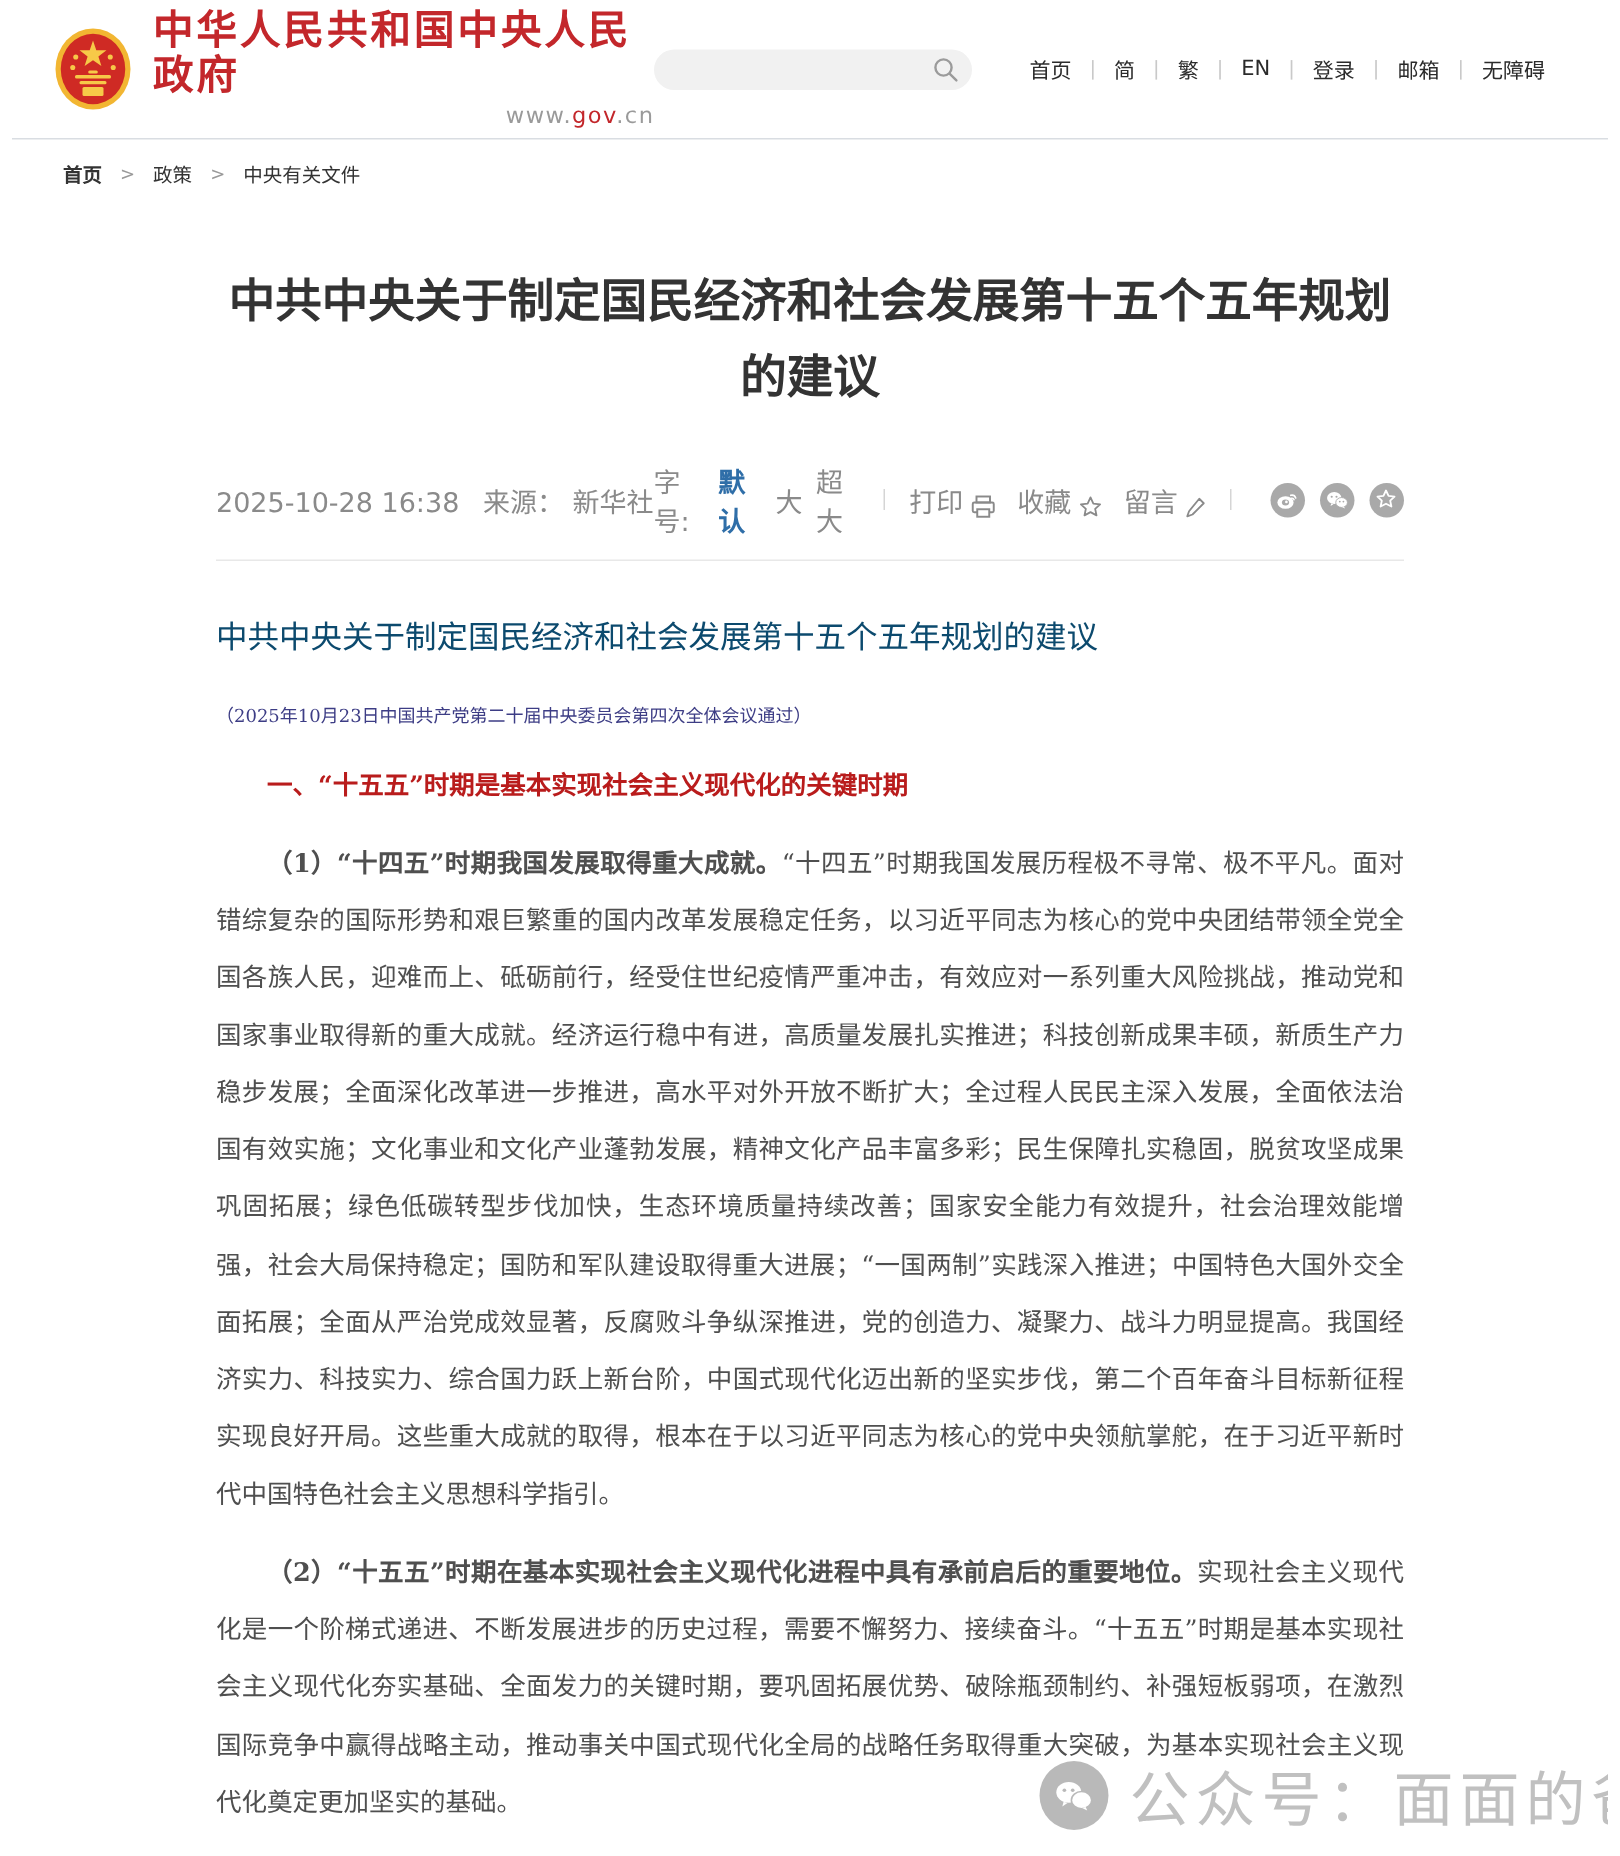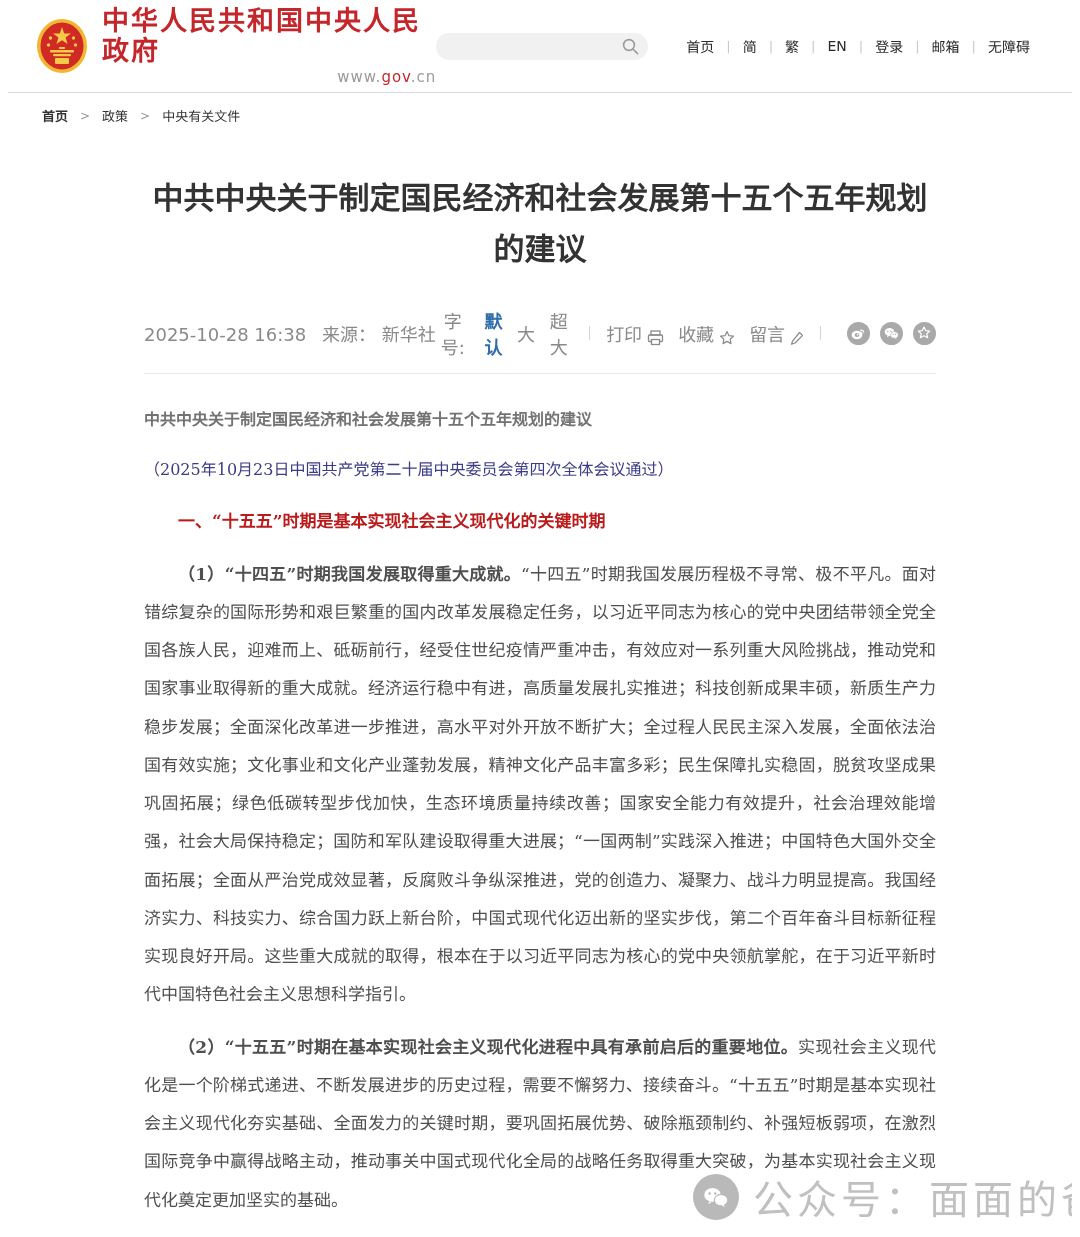--- a/index.html
+++ b/index.html
@@ -24,39 +24,39 @@
   .top-nav .nav-sep { color:#c9c9c9; font-size:13px; }
 
   
   .breadcrumb { display:flex; align-items:center; padding:13px 0 12px 34px; font-size:13px; color:#333; }
   .crumb { cursor:pointer; }
   .crumb.first { font-weight:bold; }
   .crumb-sep { margin:0 12px; color:#999; font-size:12px; }
 
   
   .article { width:792px; margin:0 auto; }
-  .article-title { margin-top:38px; text-align:center; font-size:31px; font-weight:bold; color:#333; line-height:1.65; font-family:Liberation Mono, monospace; }
+  .article-title { margin-top:38px; text-align:center; font-size:31px; font-weight:bold; color:#333; line-height:1.65; font-family:Liberation Sans, sans-serif; }
   .meta-row { display:flex; align-items:center; margin-top:30px; padding-bottom:14px; border-bottom:1px solid #e8e8e8; font-size:18px; color:#8a8a8a; }
   .meta-left { white-space:nowrap; }
   .meta-right { margin-left:auto; display:flex; align-items:center; }
-  .fontsize-group { display:flex; align-items:center;text-align:center; }
+  .fontsize-group { display:flex; align-items:center; }
   .fs-label { color:#8a8a8a; }
   .fs-opt { margin-left:9px; cursor:pointer; color:#8a8a8a; }
   .fs-opt.active { color:#2f6ea8; font-weight:bold; }
   .v-sep { width:1px; height:14px; background:#d5d5d5; margin:0 16px; }
   .tool { display:flex; align-items:flex-end; margin-right:14px; cursor:pointer; color:#8a8a8a; white-space:nowrap; }
   .tool svg { margin-left:5px; }
   .share-group { display:flex; align-items:center; }
   .share-btn { width:23px; height:23px; border-radius:50%; background:#a9a9a9; margin-left:10px; display:flex; align-items:center; justify-content:center; cursor:pointer; }
 
   
   .article-body { margin-top:28px; font-family:"DejaVu Serif","Liberation Serif",serif; font-size:17px; color:#4f4f4f; line-height:2.25; }
   .article-body p { margin:14px 0; text-indent:2em; text-align:justify; }
-  .doc-title { text-align:center; text-indent:0 !important; font-weight:bold; color:#737373; font-size:16px; margin-top:24px !important; }
-  .doc-subtitle { text-align:center; text-indent:0 !important; color:#3d3d85; font-size:16px; margin-top:0 !important; }
+  .doc-title { text-align:center; text-indent:0 !important; font-weight:normal; color:#0c4a6e; font-size:21px; margin-top:24px !important; }
+  .doc-subtitle { text-align:center; text-indent:0 !important; color:#3d3d85; font-size:12px; margin-top:0 !important; }
   .section-heading { font-weight:bold; color:#b91c1c; }
   .para-lead { font-weight:bold; }
 
   
   .watermark { position:absolute; top:1168px; left:685px; display:flex; align-items:center; color:#9b9b9b; opacity:.62; white-space:nowrap; pointer-events:none; }
   .watermark-icon { width:46px; height:46px; border-radius:50%; background:#8f8f8f; display:flex; align-items:center; justify-content:center; flex:0 0 auto; }
   .watermark-text { font-size:40px; letter-spacing:4px; margin-left:14px; font-family:"DejaVu Sans","Liberation Sans",sans-serif; }
 </style>
 </head>
 <body>

